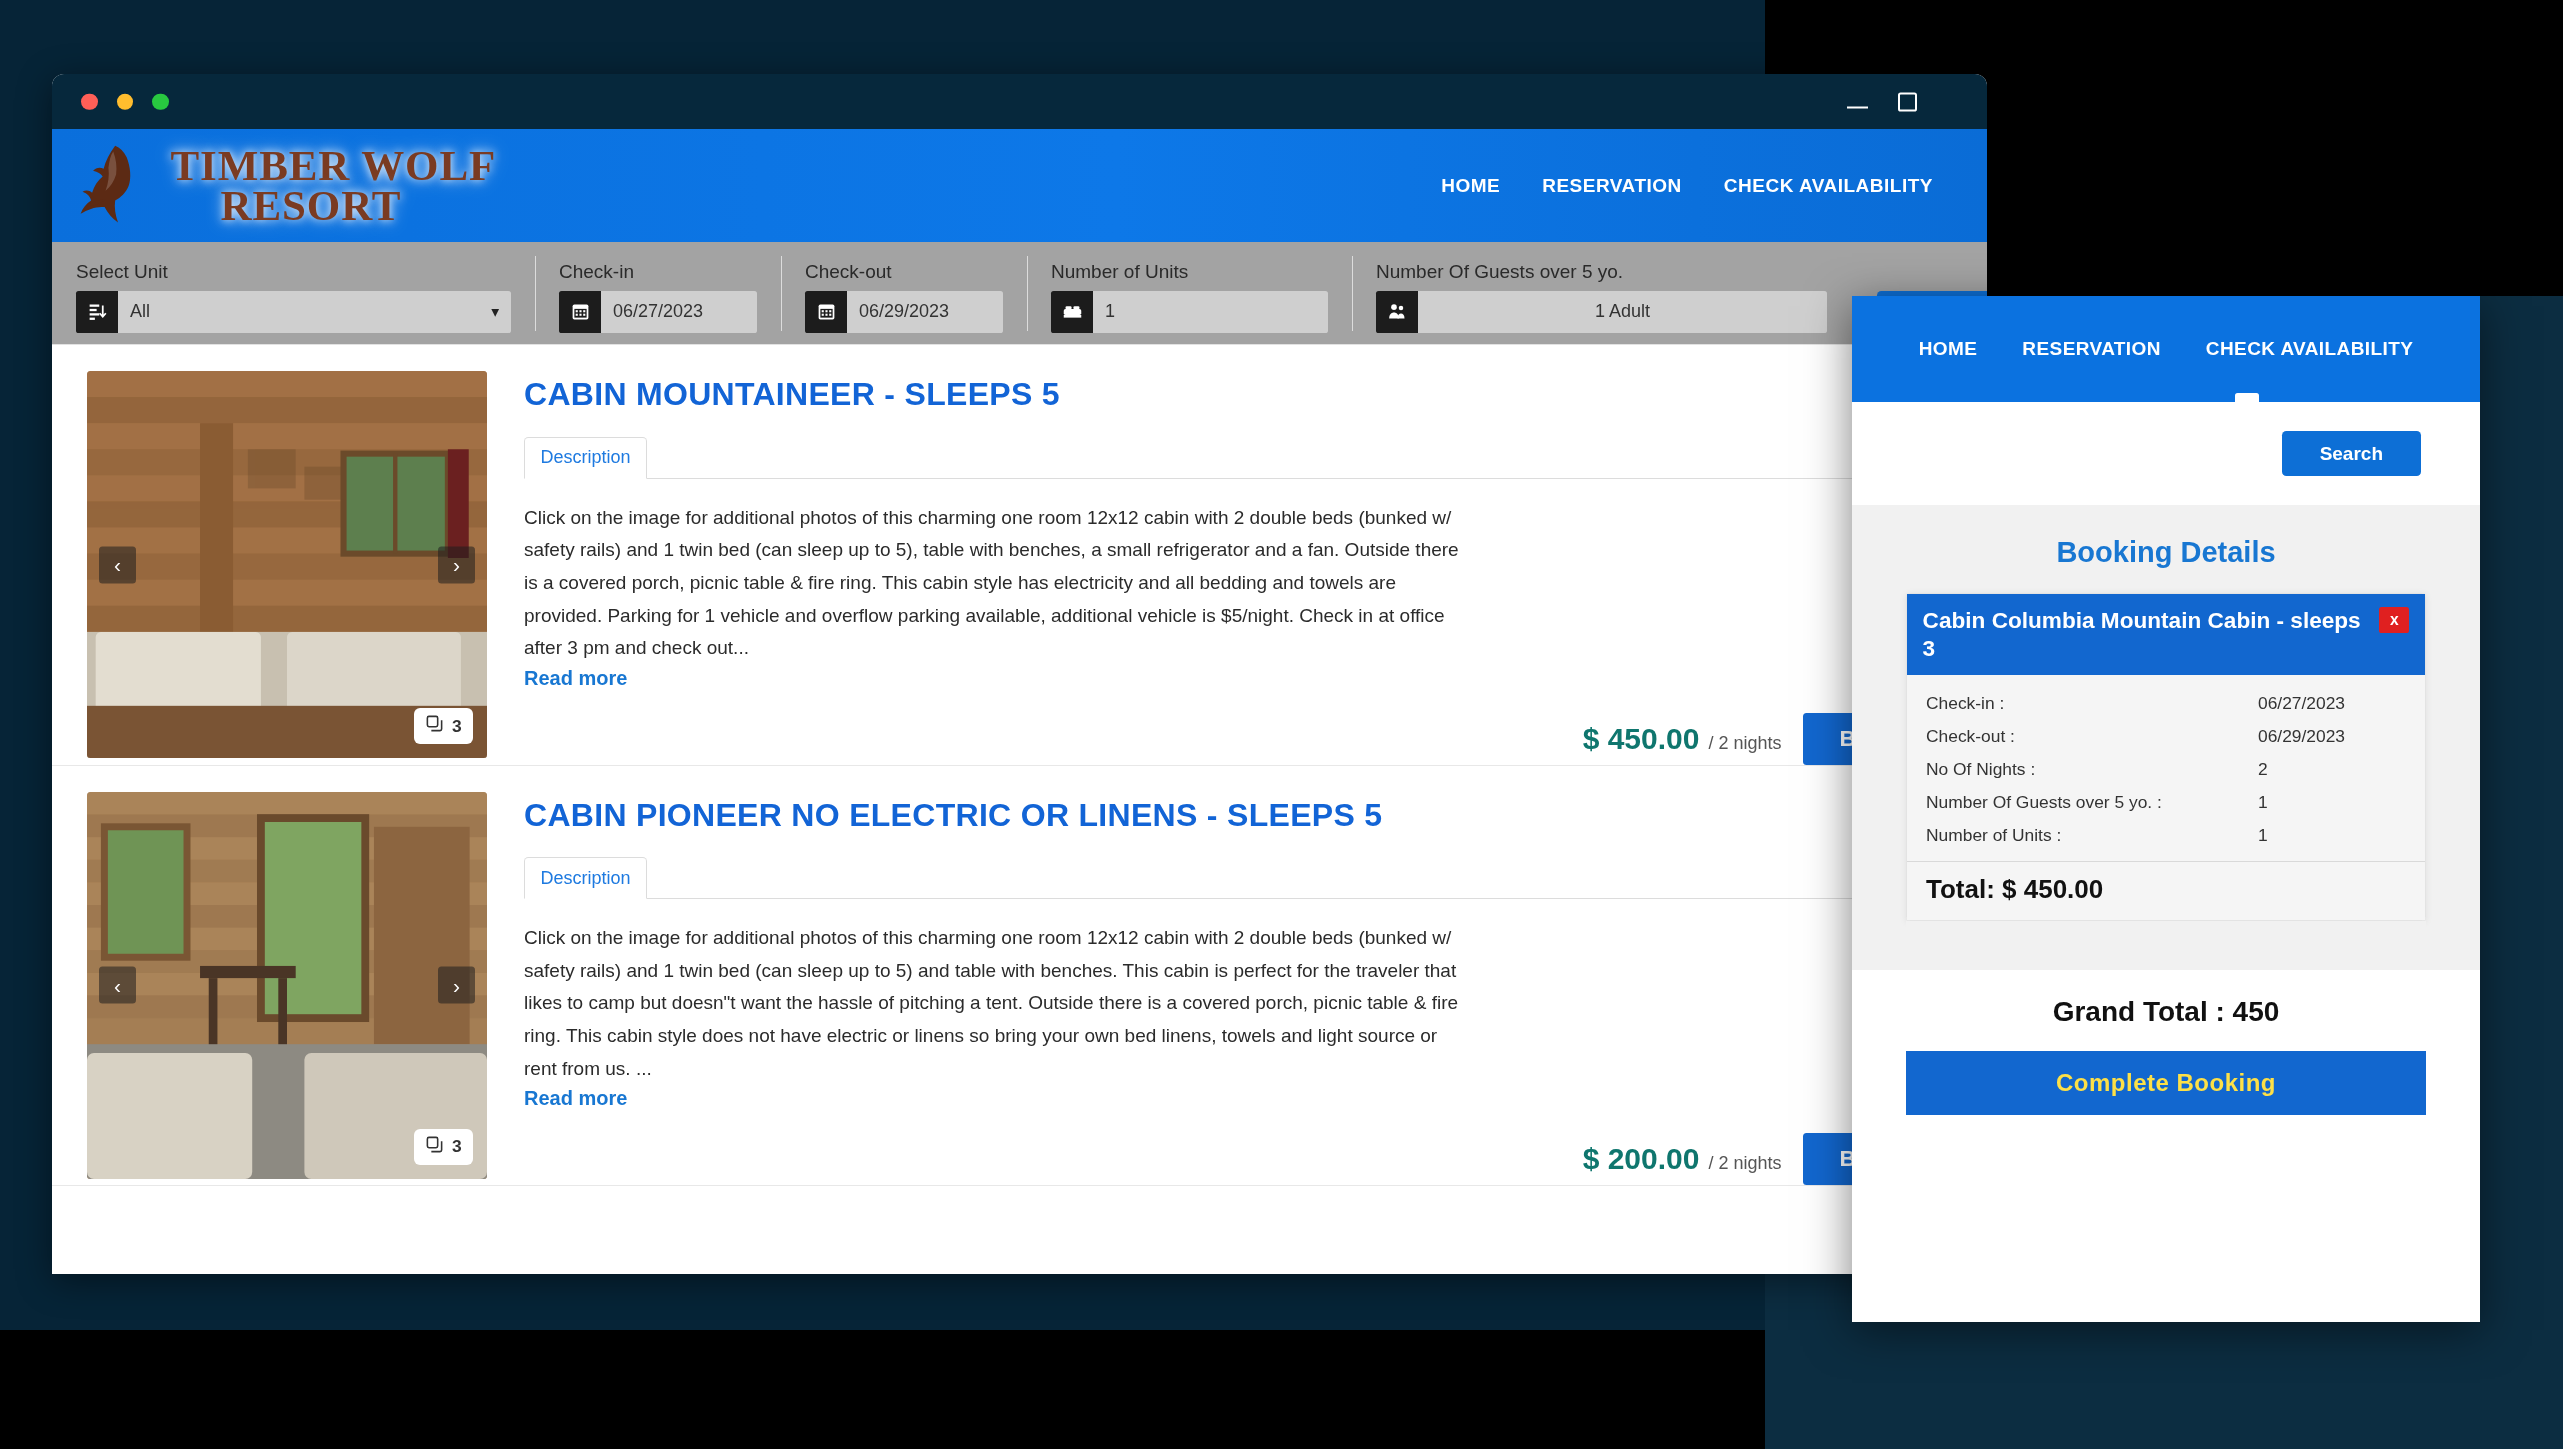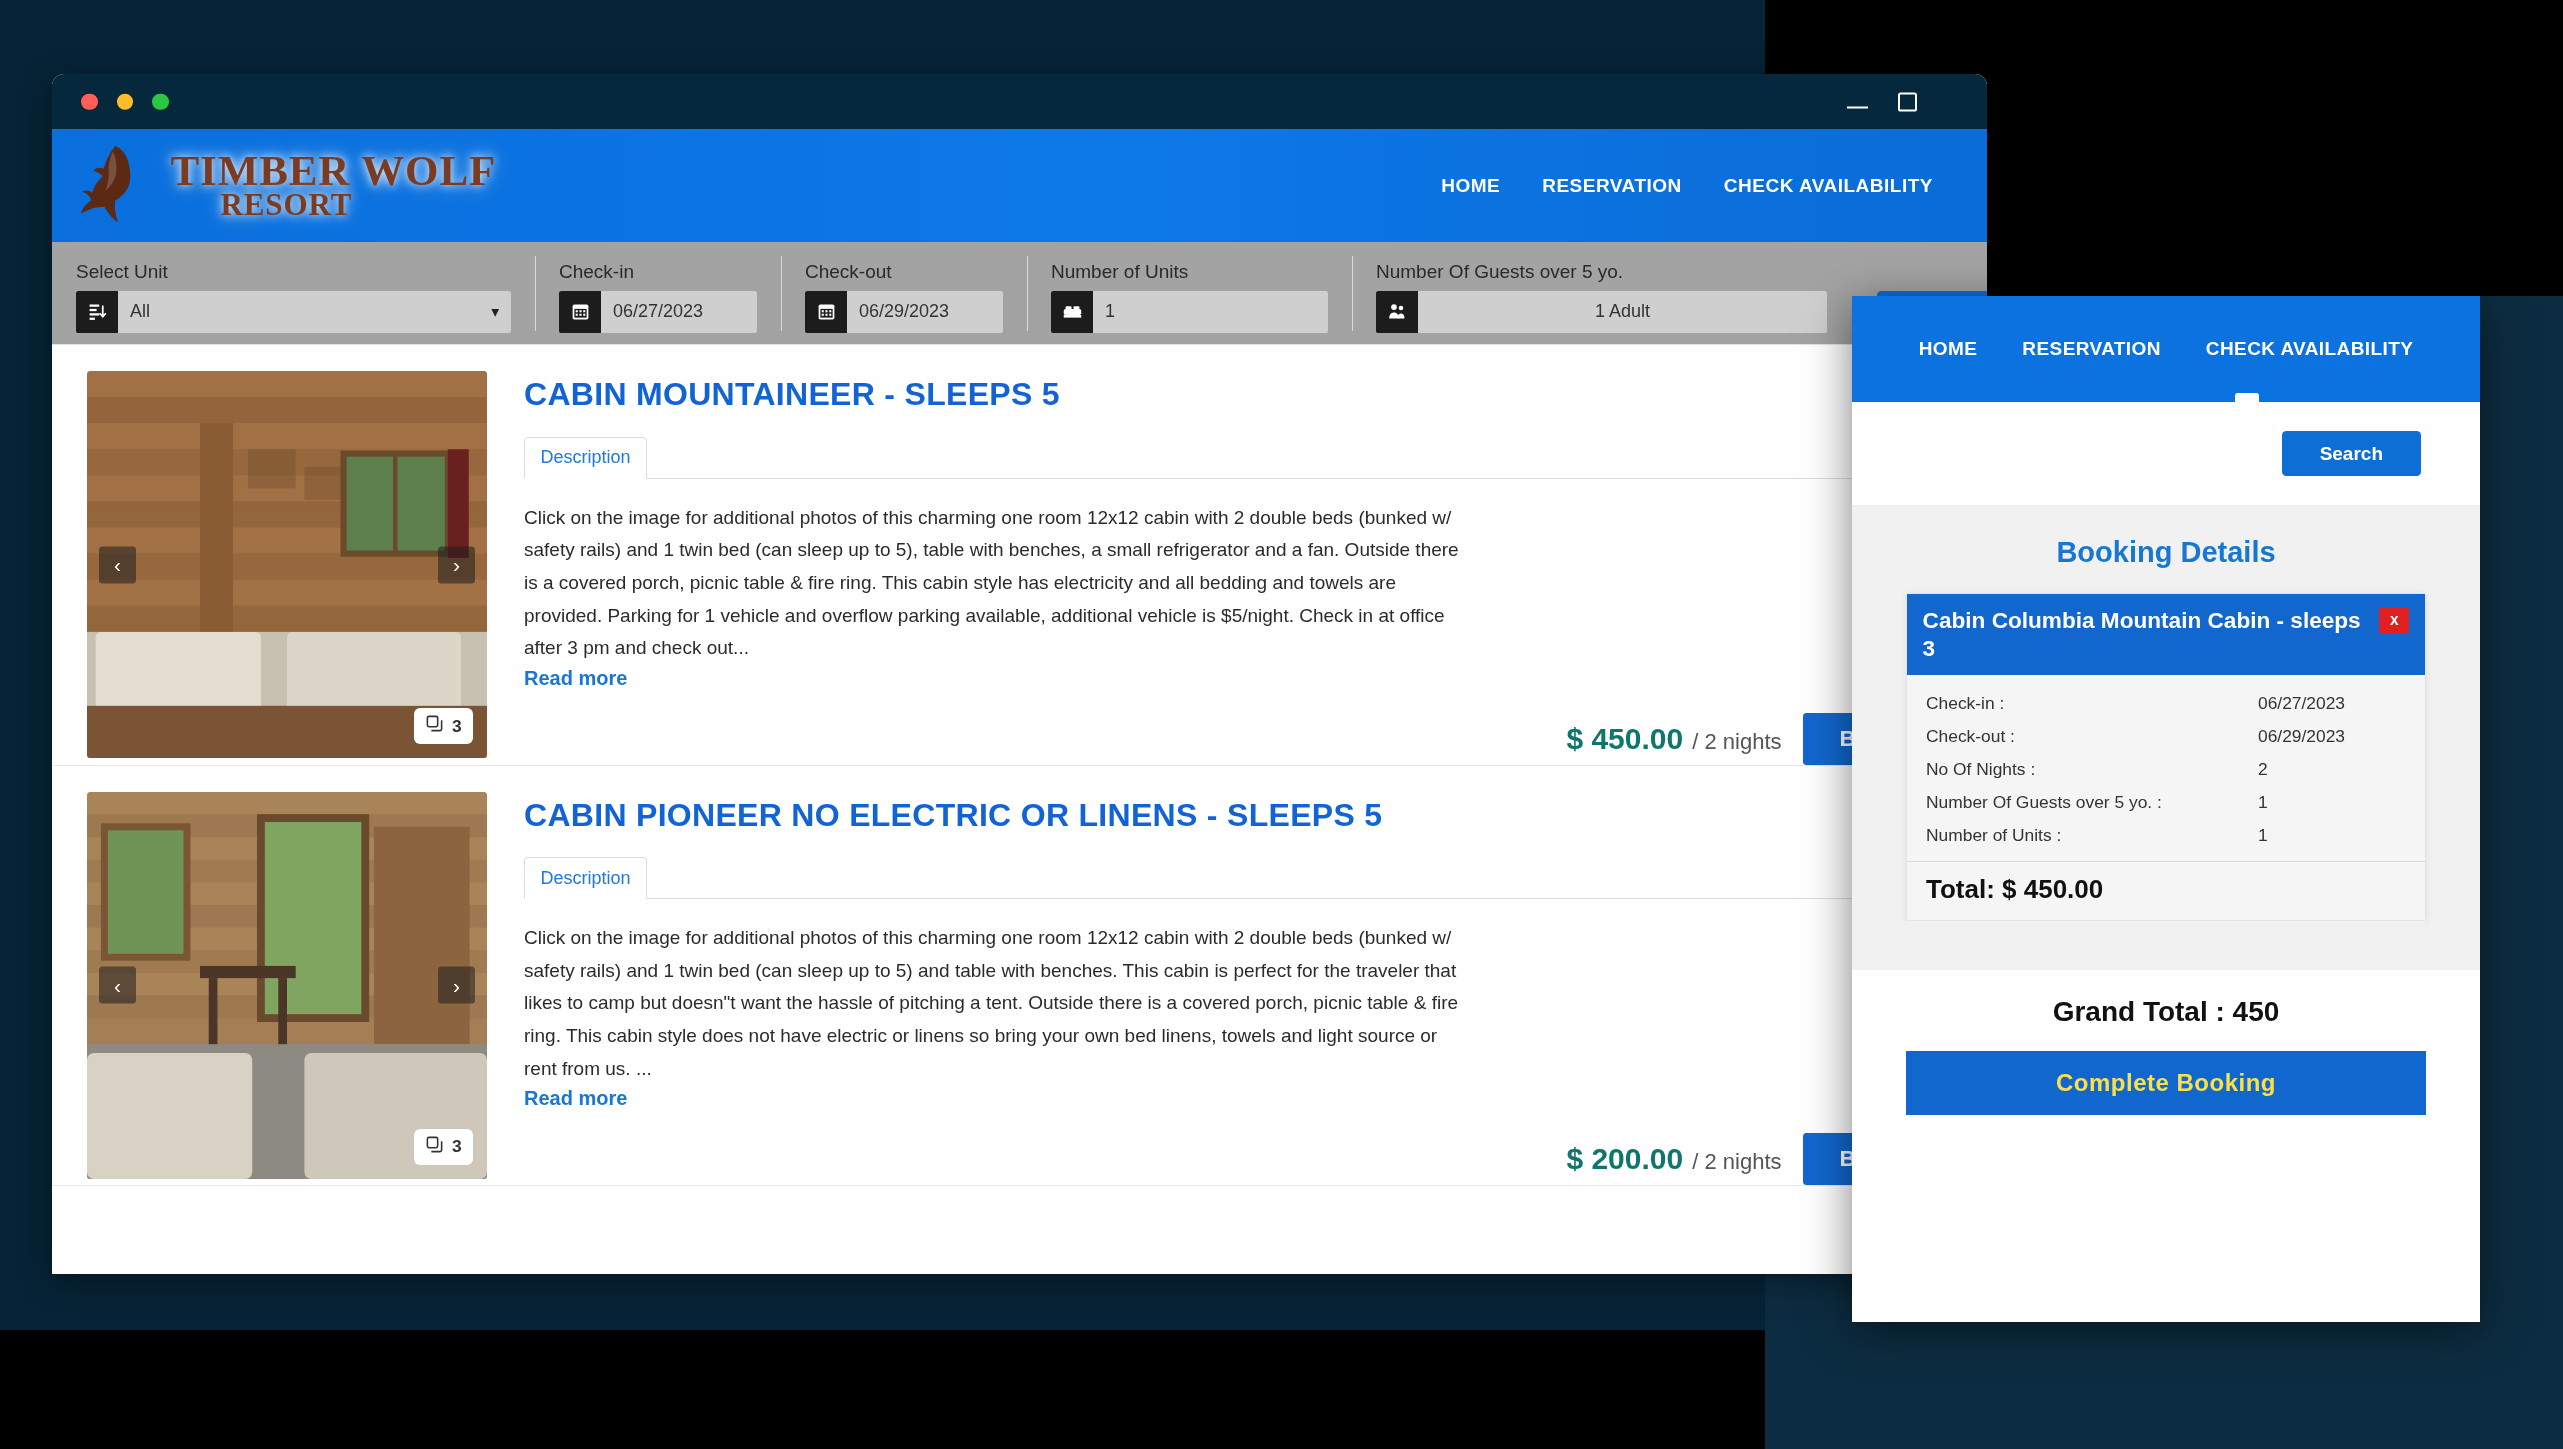--- a/index.html
+++ b/index.html
@@ -39,21 +39,21 @@
     padding:0 54px 0 19px; position:relative;
   }
   .logo { display:flex; align-items:center; gap:3.5px; }
   .logo svg { display:block; }
   .logo-text { display:flex; flex-direction:column; line-height:0.92; }
   .logo-text .l1, .logo-text .l2 {
     font-family:"Liberation Serif", serif; color:#7a3b22; font-weight:700;
     letter-spacing:0.9px; text-shadow:0 0 8.7px rgba(255,255,255,.85), 0 0 17.4px rgba(255,255,255,.7);
   }
   .logo-text .l1 { font-size:43px; }
-  .logo-text .l2 { font-size:31px; margin-left:50px; }
+  .logo-text .l2 { font-size:43px; margin-left:50px; }
 
   .nav { display:flex; gap:42px; align-items:center; }
   .nav a { color:#fff; font-size:19px; font-weight:700; letter-spacing:0.5px; text-decoration:none; }
 
   
   .filter-bar {
     height:103px; background:#a3a3a3; display:flex; align-items:flex-start;
     padding:19px 0 0 0; border-bottom:0.9px solid #e2e2e2; position:relative;
   }
   .fgroup { padding:0 24px; position:relative; }
@@ -99,21 +99,21 @@
   .tabs { margin-top:22.6px; border-bottom:0.9px solid #dcdcdc; }
   .tab {
     display:inline-block; padding:9.6px 15.6px; font-size:18px; color:#1e7ae0;
     border:0.9px solid #dcdcdc; border-bottom:0.9px solid #fff;
     border-radius:4.3px 4.3px 0 0; background:#fff; position:relative; top:0.9px; cursor:pointer;
   }
   .desc { margin-top:22.6px; font-size:19px; line-height:1.72; color:#2b2b2b; max-width:939px; }
   .readmore { display:inline-block; margin-top:2px; color:#1877d2; font-size:20px; font-weight:700; cursor:pointer; }
   .price-row { display:flex; align-items:center; justify-content:flex-end; gap:21px; margin-top:22.6px; padding-right:0; }
   .price { font-size:30px; font-weight:700; color:#0f766e; }
-  .per { font-size:22px; color:#555; margin-left:5.2px; }
+  .per { font-size:18px; color:#555; margin-left:5.2px; }
   .book-btn {
     background:#1267cf; color:#fff; border:none; font-size:22.6px; font-weight:700;
     padding:13px 37px; border-radius:3.5px; cursor:pointer; white-space:nowrap;
   }
 
   
   .overlay {
     position:absolute; left:1852px; top:296px; width:628px; height:1026px;
     background:#fff; box-shadow:0 8.7px 43px rgba(0,0,0,.5); overflow:hidden;
   }

